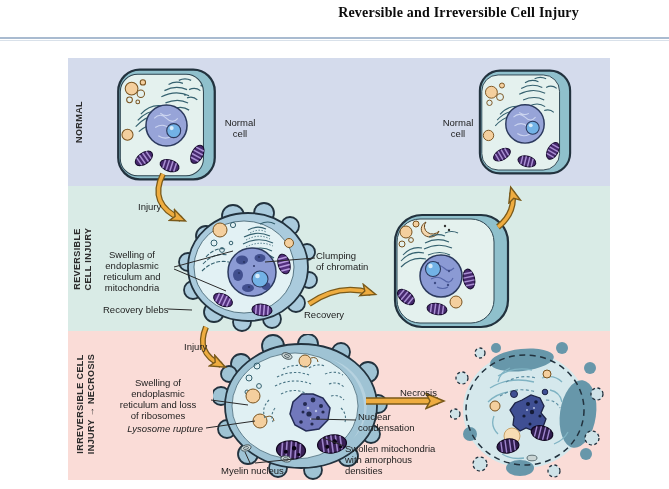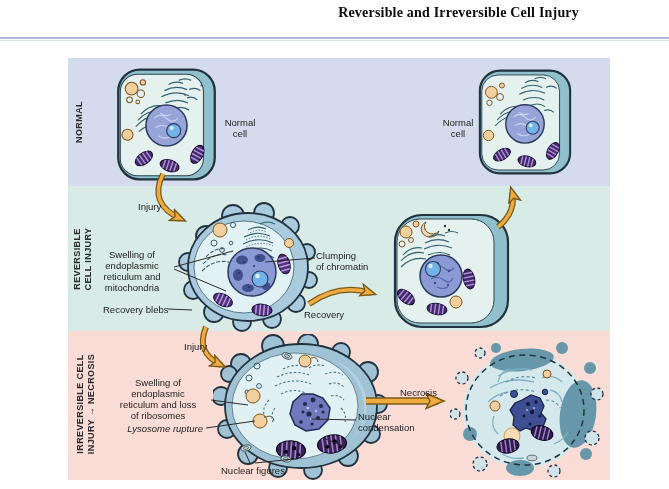--- a/index.html
+++ b/index.html
@@ -376,18 +376,21 @@
   <div class="lbl" style="left:316px;top:250px">Clumping
 of chromatin</div>
   <div class="lbl" style="left:103px;top:304px">Recovery blebs</div>
   <div class="lbl" style="left:304px;top:309px">Recovery</div>
   <div class="lbl" style="left:184px;top:341px">Injury</div>
   <div class="lbl c" style="left:108px;top:377px;width:100px">Swelling of
 endoplasmic
 reticulum and loss
 of ribosomes</div>
   <div class="lbl r" style="left:113px;top:423px;width:90px">Lysosome rupture</div>
-  <div class="lbl" style="left:221px;top:465px">Nuclear figures</div>
+  <div class="lbl" style="left:221px;top:465px">Myelin nucleus</div>
   <div class="lbl" style="left:358px;top:411px">Nuclear
 condensation</div>
+  <div class="lbl" style="left:345px;top:443px">Swollen mitochondria
+with amorphous
+densities</div>
   <div class="lbl" style="left:400px;top:387px">Necrosis</div>
 
 </div>
 
 </body></html>

